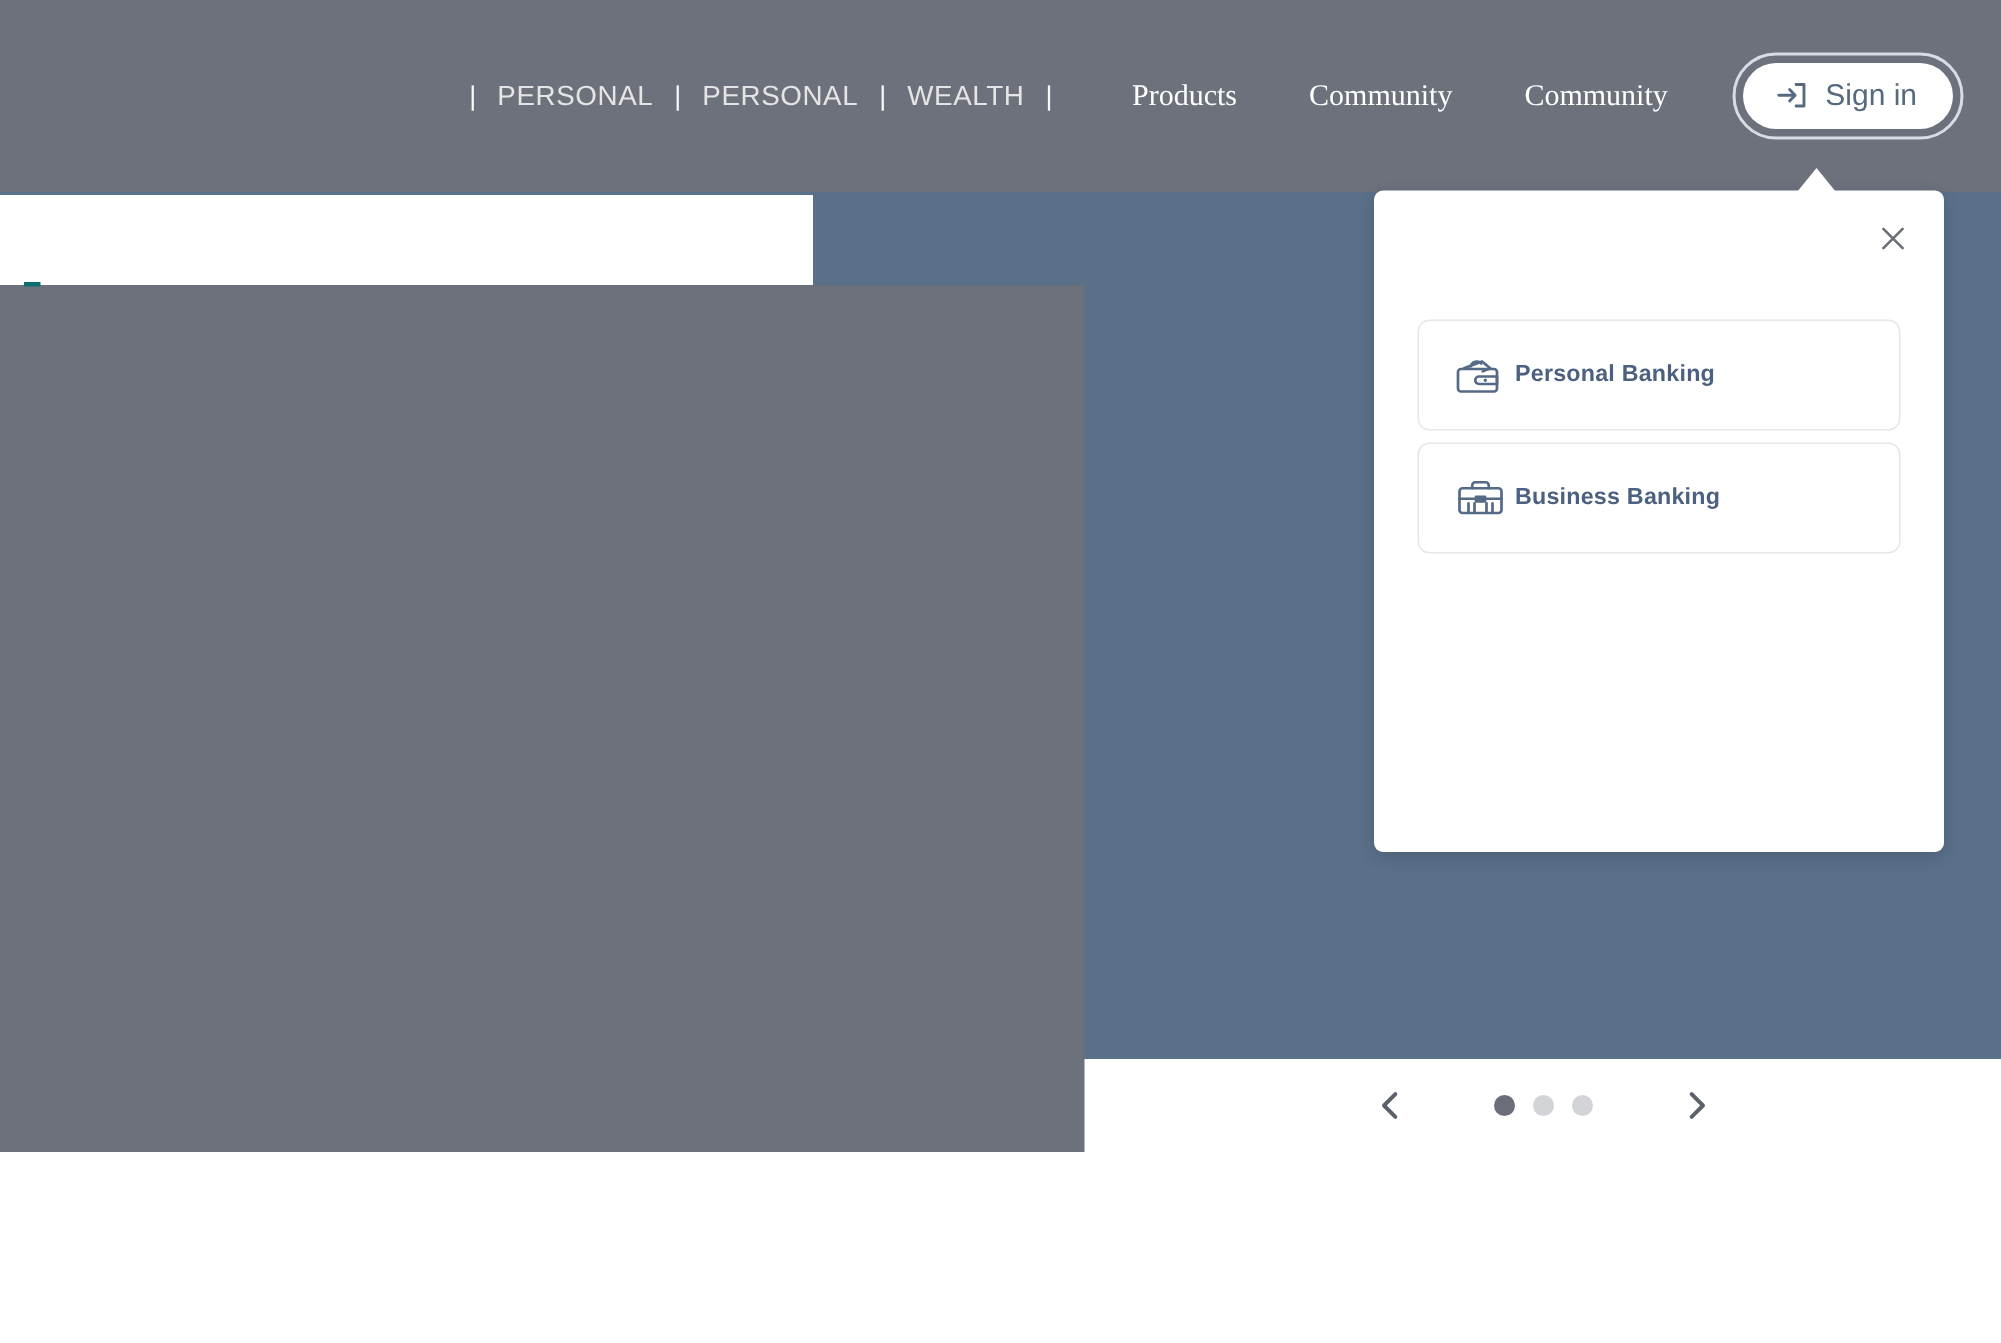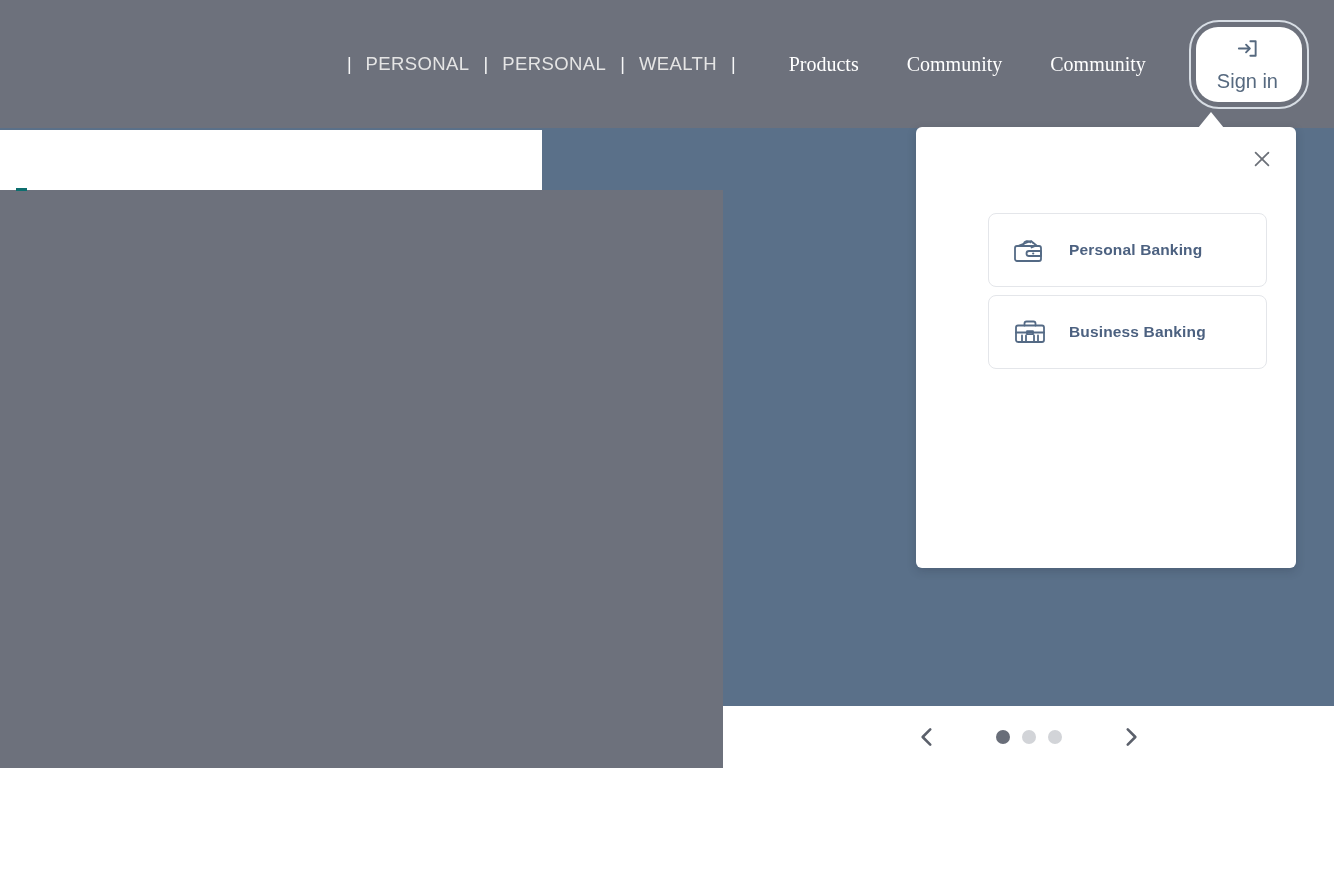--- a/index.html
+++ b/index.html
@@ -127,21 +127,20 @@
     position: relative;
     display: flex;
     align-items: center;
     gap: 11px;
     background: #ffffff;
     border: none;
     border-radius: 22px;
     padding: 10px 24px 11px 21px;
     cursor: pointer;
     font-family: "Liberation Sans", sans-serif;
-    flex-direction: column;
   }
   .signin-btn .label {
     color: #56697f;
     font-size: 20px;
     line-height: 1;
     white-space: nowrap;
   }
   .signin-icon svg { display: block; }
 
   
@@ -197,31 +196,29 @@
     left: 29px;
     top: 86px;
     width: 322px;
     display: flex;
     flex-direction: column;
     gap: 8px;
   }
   .option-card {
     display: flex;
     align-items: center;
-    gap: 16px;
     height: 74px;
     box-sizing: border-box;
     padding: 0 18px;
     background: #ffffff;
     border: 1px solid #e4e6ea;
     border-radius: 8px;
     cursor: pointer;
     text-align: left;
     font-family: "Liberation Sans", sans-serif;
-    margin-left: 43px;
   }
   .option-icon {
     width: 46px;
     height: 46px;
     flex: 0 0 46px;
     display: flex;
     align-items: center;
     justify-content: center;
   }
   .option-icon svg { display: block; }

